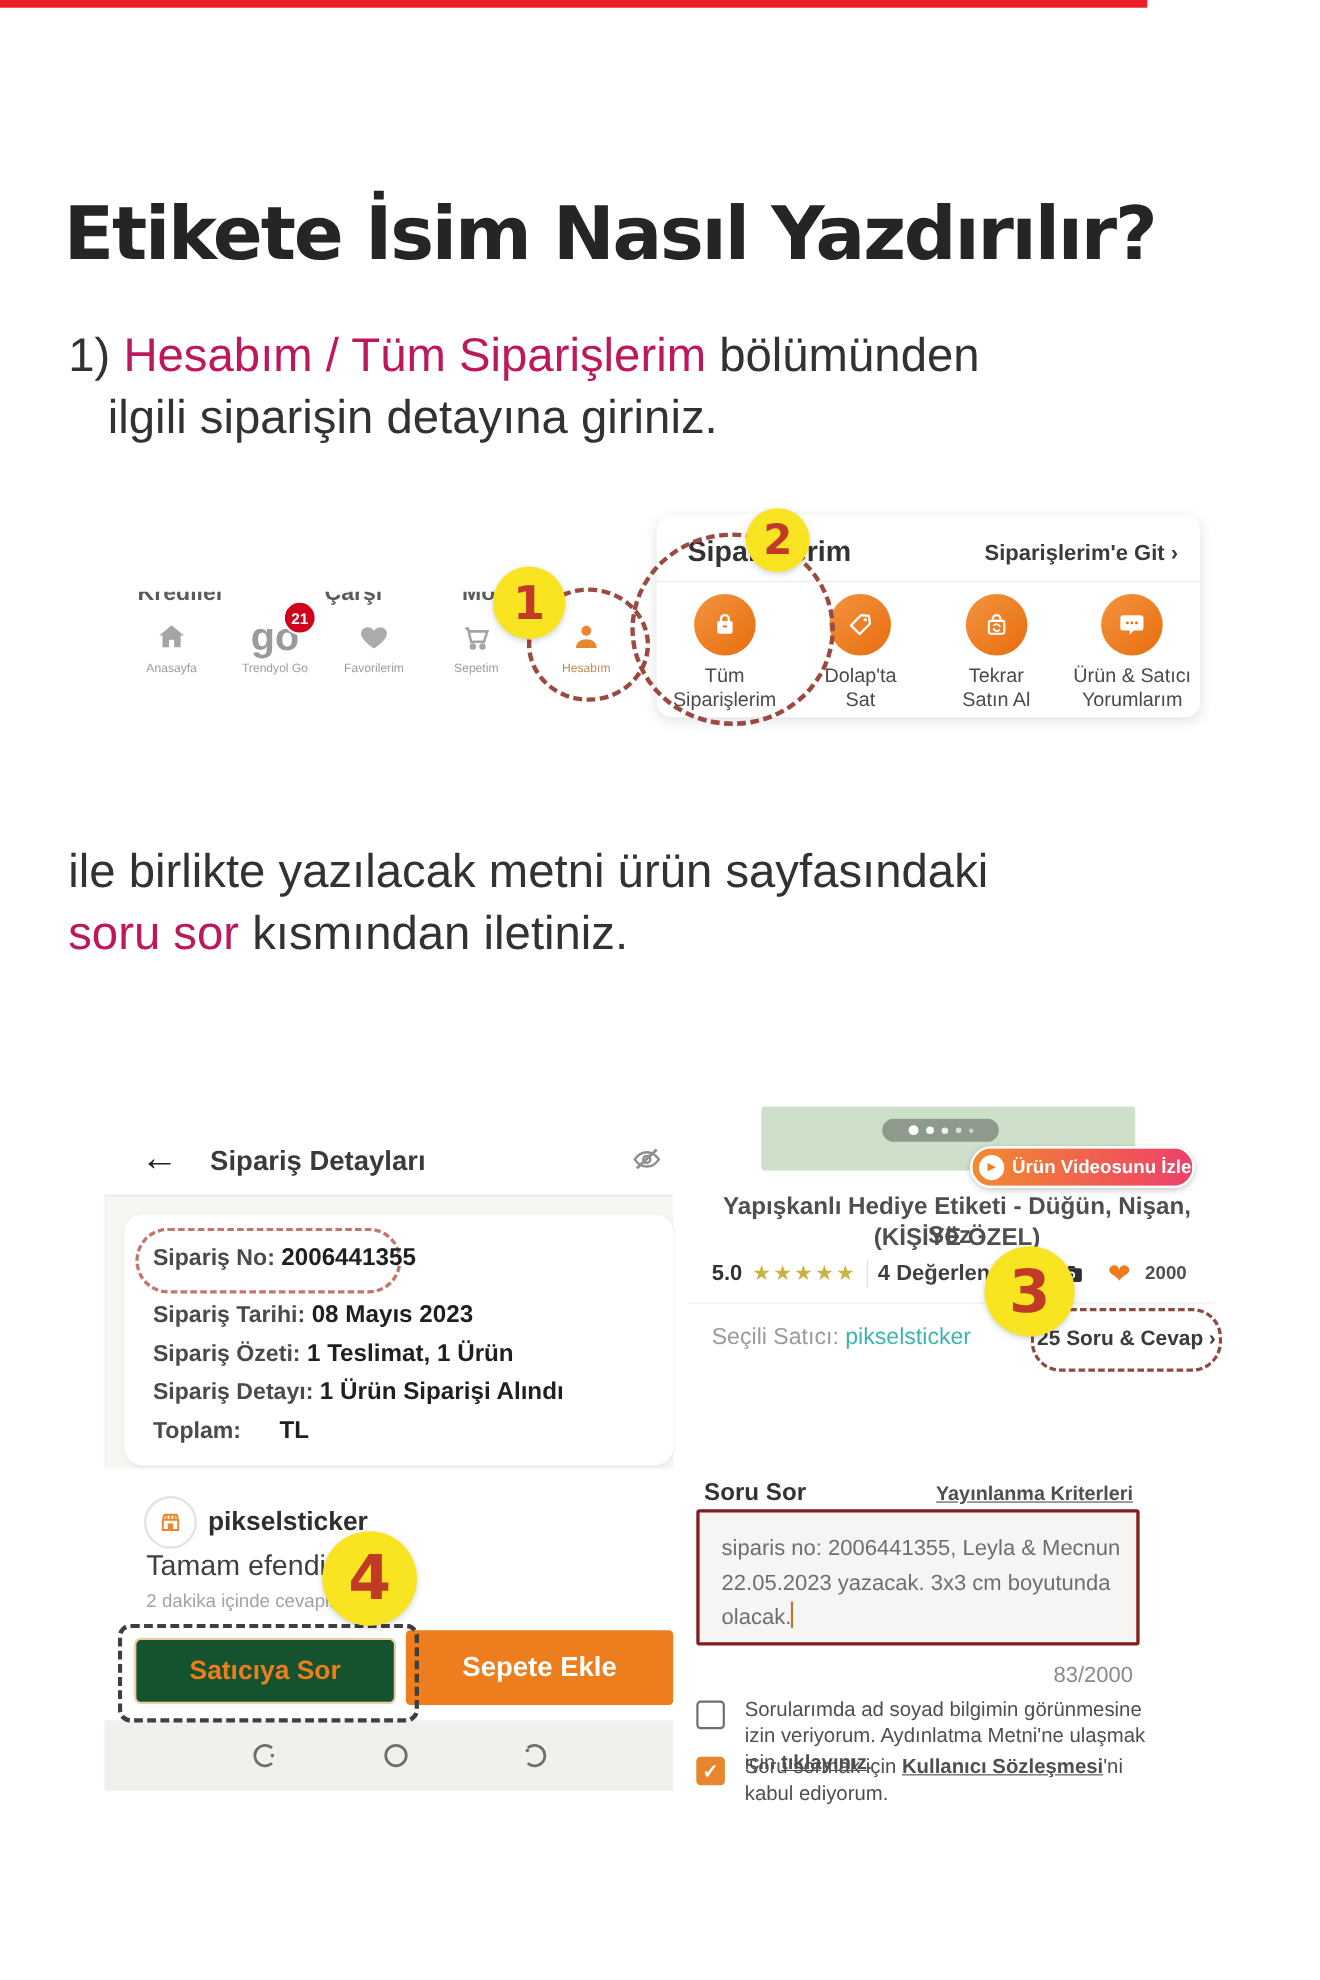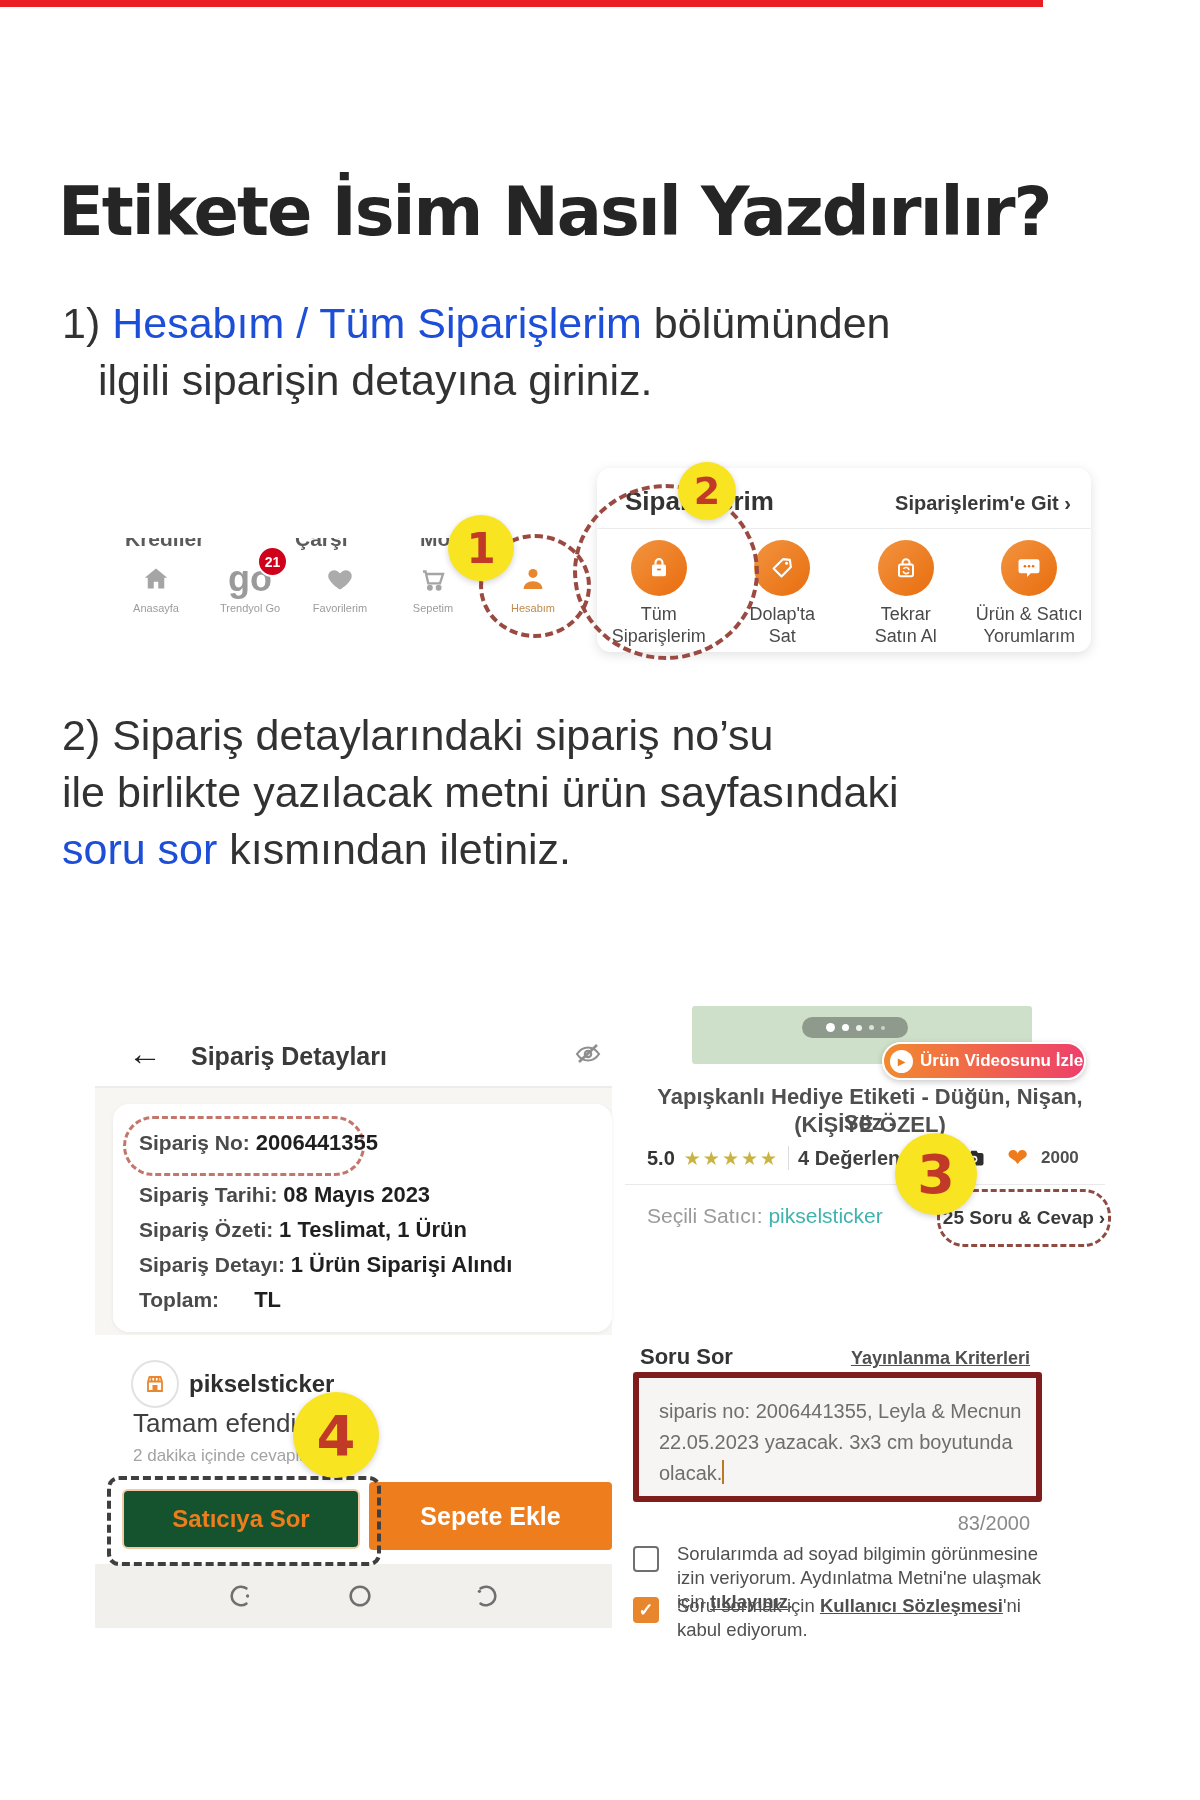--- a/index.html
+++ b/index.html
@@ -8,21 +8,21 @@
 
   
   #topbar{position:absolute;left:0;top:0;width:1043px;height:7px;background:#ea1c24;}
 
   
   #title{position:absolute;left:58px;top:128px;font-size:67px;font-weight:800;
          letter-spacing:-2px;color:#252525;font-family:"DejaVu Sans", sans-serif;}
   .step{position:absolute;font-size:43px;line-height:57px;color:#323232;font-weight:500;}
   #step1{left:62px;top:252px;}
   #step2{left:62px;top:664px;}
-  .red{color:#1d4ed8;}
+  .red{color:#be185d;}
   .indent{padding-left:36px;}
 
   
   #shot1{position:absolute;left:55px;top:420px;width:1040px;height:258px;}
   #cutoffrow{position:absolute;left:30px;top:118px;width:470px;height:14px;overflow:hidden;}
   .cutoff{position:absolute;top:-11px;font-size:21px;font-weight:bold;color:#5a5a5a;}
   #cut1{left:40px;} #cut2{left:210px;} #cut3{left:335px;}
   .nav-item{position:absolute;top:138px;width:90px;text-align:center;}
   .nav-ic{height:36px;display:flex;align-items:flex-end;justify-content:center;}
   .nav-lb{font-size:11px;color:#9c9c9c;margin-top:8px;}
@@ -116,21 +116,21 @@
   #seller-row{position:absolute;left:552px;top:204px;font-size:21px;}
   #seller-row .lab{color:#9a9a9a;}
   #dash-qa{position:absolute;left:842px;top:189px;width:168px;height:52px;border:3px dashed #8f4a42;
            border-radius:27px;display:flex;align-items:center;justify-content:center;gap:5px;z-index:4;}
   #qa-lb{font-size:19px;font-weight:bold;color:#3a3a3a;}
   #qa-ch{font-size:19px;font-weight:bold;color:#3a3a3a;}
   #ss-header{position:absolute;left:545px;top:344px;font-size:22px;font-weight:bold;color:#333;}
   #ss-criteria{position:absolute;left:753px;top:348px;width:182px;text-align:right;font-size:18px;
                font-weight:600;color:#4f4f4f;text-decoration:underline;}
   #ss-box{position:absolute;left:538px;top:372px;width:397px;height:118px;background:#f6f5f3;
-          border:6px solid #7f1d1d;border-radius:3px;}
+          border:3px solid #7f1d1d;border-radius:3px;}
   #ss-text{position:absolute;left:20px;top:18px;font-size:20px;line-height:31px;color:#6e6e6e;}
   #cursor{display:inline-block;width:2px;height:24px;background:#b97a27;vertical-align:-4px;}
   #ss-counter{position:absolute;left:818px;top:512px;width:117px;text-align:right;font-size:20px;color:#8a8a8a;}
   .cb-box{position:absolute;left:538px;width:26px;height:26px;border-radius:4px;box-sizing:border-box;}
   #cb1-box{top:546px;border:2.5px solid #6f6f6f;background:#fff;}
   #cb2-box{top:597px;background:#e8862e;color:#fff;font-size:18px;font-weight:bold;display:flex;
            align-items:center;justify-content:center;}
   .cb-text{position:absolute;left:582px;width:366px;font-size:18.5px;line-height:24px;color:#4f4f4f;}
   #cb1-text{top:542px;} #cb2-text{top:594px;}
   .cb-link{font-weight:bold;text-decoration:underline;}
@@ -244,21 +244,21 @@
               </svg>
           </div>
           <div class="oc-lb"><span>Ürün &amp; Satıcı</span><br><span>Yorumlarım</span></div>
         </div>
       </div>
       <div class="dashc" id="dash-tum"></div>
       <div class="ybadge" id="badge2">2</div>
     </div>
   </div>
 
-  <p class="step" id="step2"><span>2) Sipariş detaylarındaki sipariş no’su</span><br>
+  <p class="step" id="step2"><br>
   <span>ile birlikte yazılacak metni ürün sayfasındaki</span><br>
   <span class="red">soru sor</span><span> kısmından iletiniz.</span></p>
 
   <div id="shot2">
 
     <div id="lp-back">←</div>
     <div id="lp-title">Sipariş Detayları</div>
     <div id="lp-eye">
       <svg width="32" height="26" viewBox="0 0 32 26" fill="none" stroke="#8f8f8f" stroke-width="2.2">
           <path d="M5 14c3-4.5 7-6.5 11-6.5S24 9.5 27 14c-3 4.5-7 6.5-11 6.5S8 18.5 5 14z"></path>

